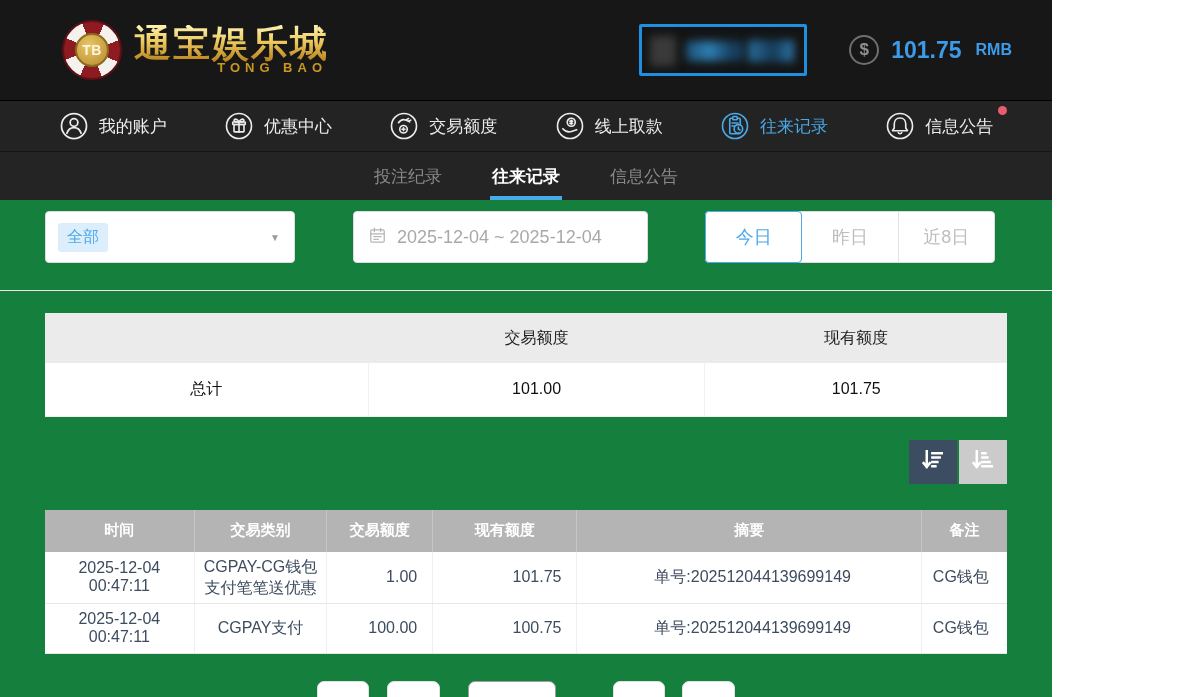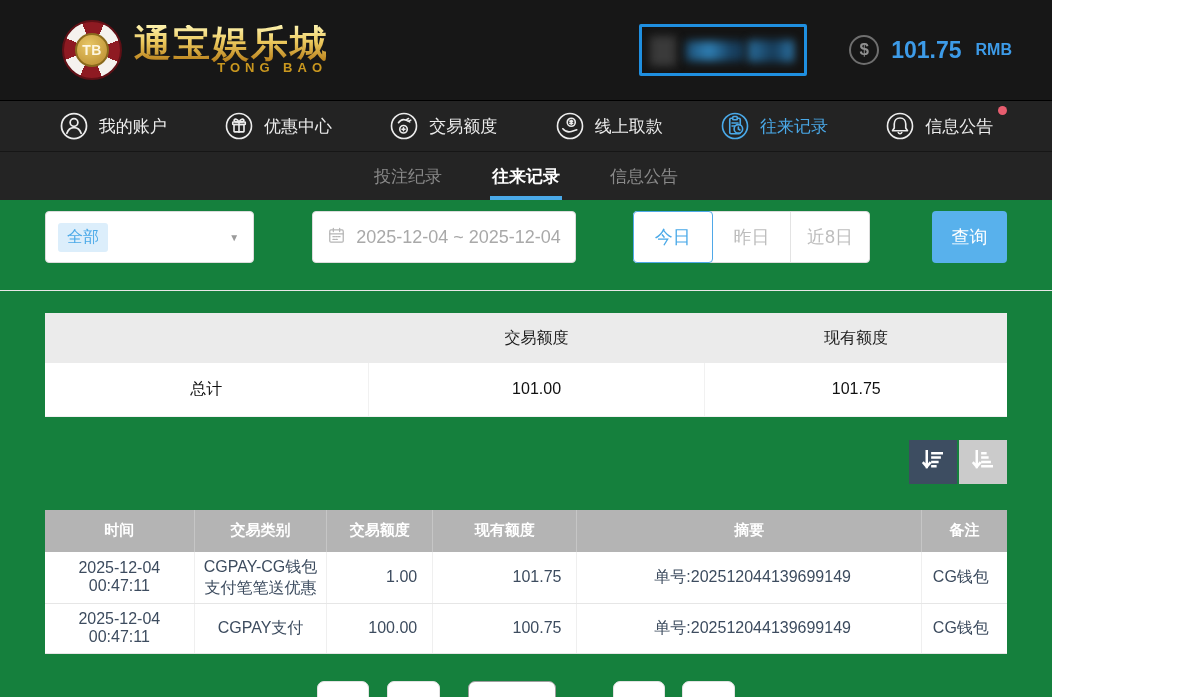--- a/index.html
+++ b/index.html
@@ -258,21 +258,20 @@
         </span>
         <span class="date-text">2025-12-04 ~ 2025-12-04</span>
       </div>
 
       <div class="seg">
         <div class="seg-btn active">今日</div>
         <div class="seg-btn">昨日</div>
         <div class="seg-btn">近8日</div>
       </div>
 
-      <button class="search-btn">查询</button>
     </div>
 
     <div class="hr"></div>
 
     <table class="summary">
       <colgroup>
           <col style="width:33.6%">
           <col style="width:35%">
           <col style="width:31.4%">
         </colgroup>

